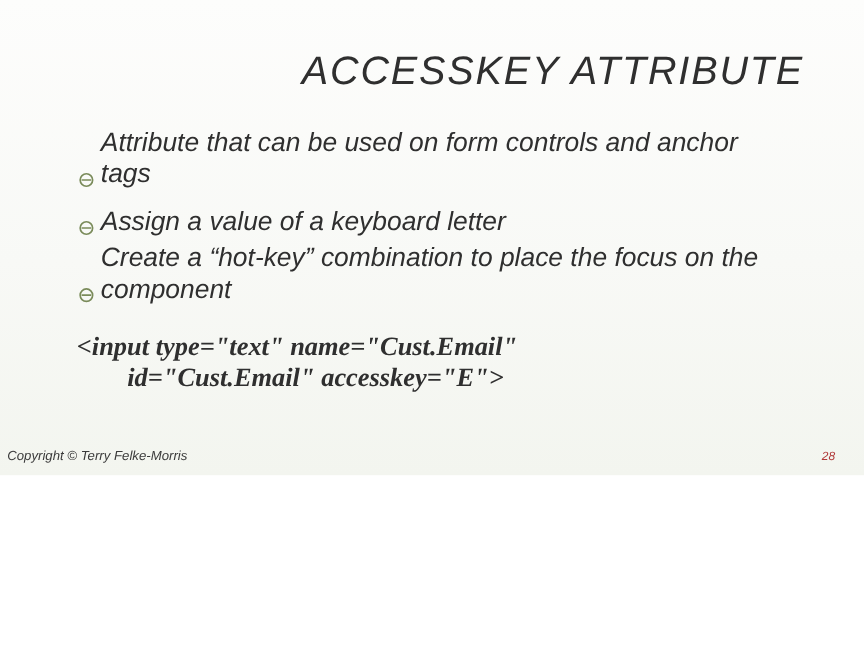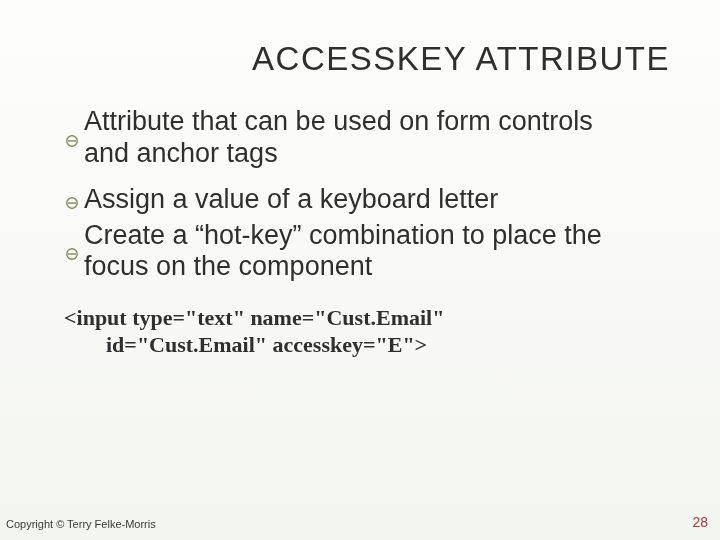--- a/index.html
+++ b/index.html
@@ -4,46 +4,47 @@
 <style>
   * { margin: 0; padding: 0; box-sizing: border-box; }
   html, body { width: 720px; height: 540px; overflow: hidden; }
   body {
     font-family: Arial, Helvetica, sans-serif;
     background: #ffffff;
     position: relative;
   }
   .slide {
     width: 720px;
-    height: 540px;
+    height: 396px;
     position: relative;
     background: linear-gradient(180deg, #fdfdfc 0%, #f8f9f6 55%, #f3f5ef 100%);
+    font-style: italic;
   }
   .title {
     position: absolute;
     top: 40px;
     right: 50px;
     text-align: right;
     font-size: 33px;
     font-weight: 400;
     letter-spacing: 1.5px;
     color: #2f2f2f;
     font-family: Arial, Helvetica, sans-serif;
   }
   .content {
     position: absolute;
     top: 106px;
     left: 64px;
     right: 78px;
   }
   .bullet-item {
     display: flex;
-    align-items: center;
+    align-items: flex-end;
     margin-bottom: 4px;
-    font-size: 27px;
+    font-size: 22px;
     line-height: 1.18;
     color: #2f2f2f;
   }
   .bullet-item.spaced { margin-top: 14px; }
   .bullet-icon {
     flex: 0 0 auto;
     width: 16px;
     height: 16px;
     margin-top: 6px;
     margin-right: 4px;
@@ -66,23 +67,23 @@
   .copyright {
     position: absolute;
     left: 6px;
     bottom: 10px;
     font-size: 11px;
     color: #3a3a3a;
     text-align: right;
   }
   .page-num {
     position: absolute;
-    right: 12px;
+    right: 24px;
     bottom: 10px;
-    font-size: 14px;
+    font-size: 10px;
     color: #b03838;
   }
 </style>
 </head>
 <body>
 
 <div class="slide">
 
   <div class="title">ACCESSKEY ATTRIBUTE</div>
 

